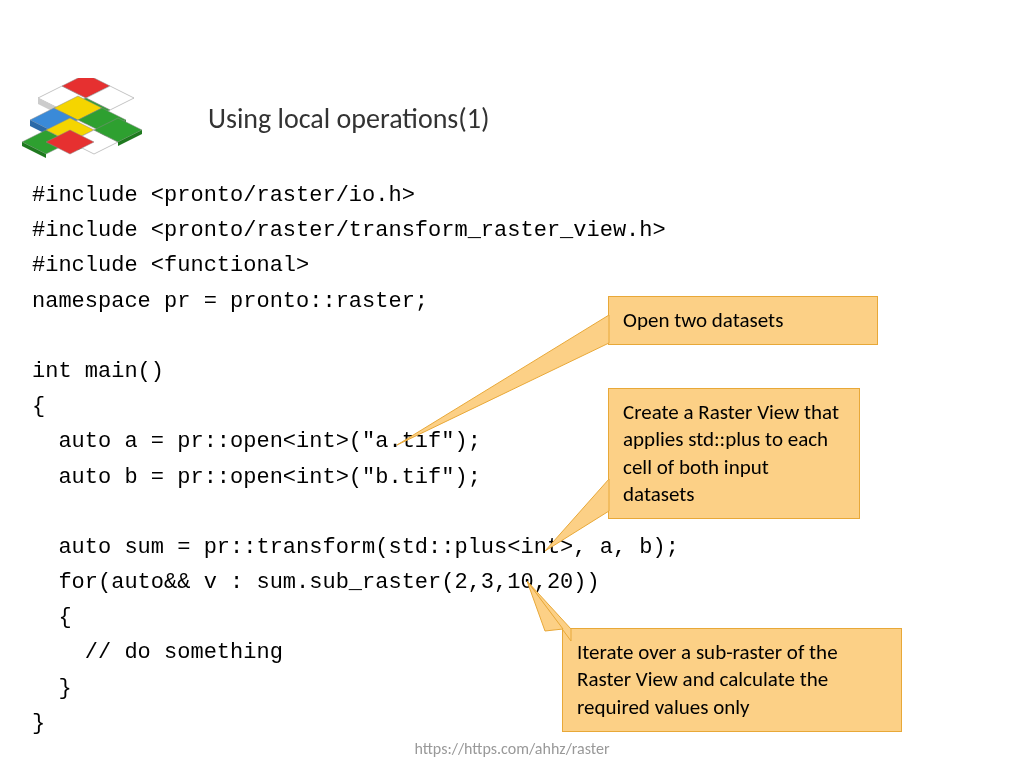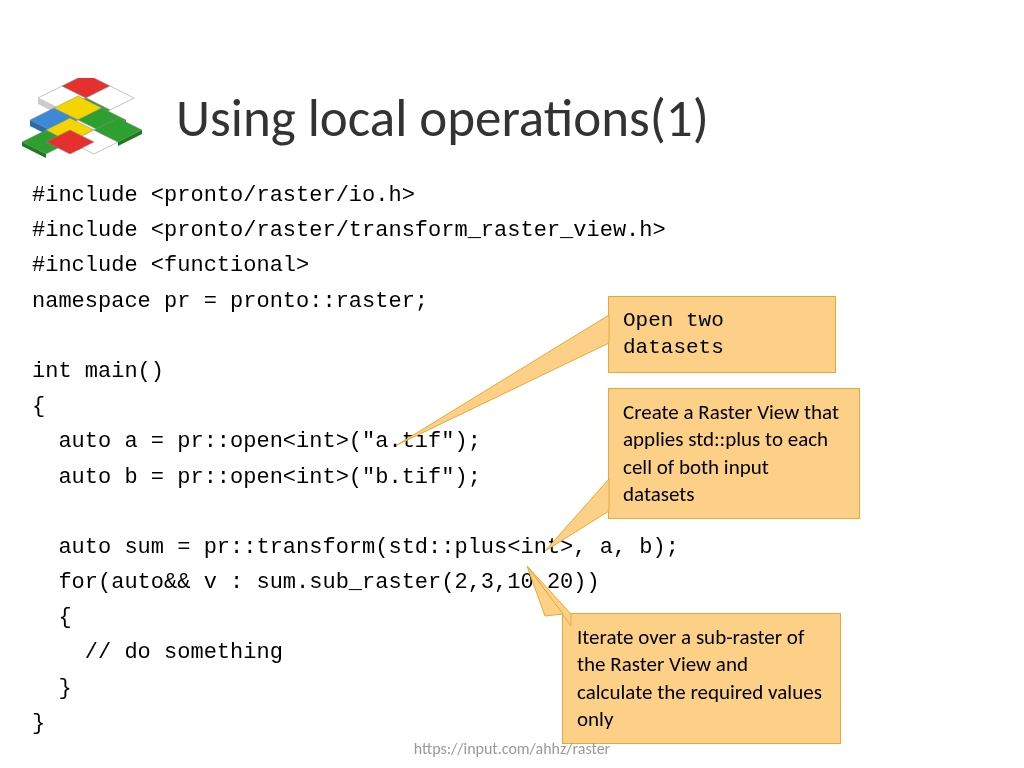--- a/index.html
+++ b/index.html
@@ -18,23 +18,24 @@
     display: flex;
     align-items: center;
     gap: 28px;
   }
   .logo {
     width: 128px;
     height: 80px;
     position: relative;
   }
   .title {
-    font-size: 53px;
+    font-size: 28px;
     color: #333;
     font-weight: 400;
+    margin-left: 32px;
   }
   .code-area {
     position: absolute;
     top: 178px;
     left: 32px;
     font-family: Consolas, 'Courier New', monospace;
     font-size: 22px;
     line-height: 1.6;
     color: #000;
     white-space: pre;
@@ -110,35 +111,35 @@
   auto a = pr::open&lt;int&gt;("a.tif");
   auto b = pr::open&lt;int&gt;("b.tif");
 
   auto sum = pr::transform(std::plus&lt;int&gt;, a, b);
   for(auto&amp;&amp; v : sum.sub_raster(2,3,10,20))
   {
     // do something
   }
 }</div>
 
-<div class="callout" style="top:296px; left:608px; width:228px;font-family:Liberation Mono, monospace;">
+<div class="callout" style="top:296px; left:608px; width:270px;">
   <svg class="tail" style="left:-212px; top:18px;" width="220" height="140">
     <polygon points="212,0 212,28 0,130" fill="#fcd086" stroke="#e8a838" stroke-width="1"></polygon>
   </svg>
   <span>Open two datasets</span>
 </div>
 
 <div class="callout" style="top:388px; left:608px; width:252px;">
   <svg class="tail" style="left:-64px; top:90px;" width="72" height="80">
     <polygon points="64,0 64,32 0,72" fill="#fcd086" stroke="#e8a838" stroke-width="1"></polygon>
   </svg>
   <span>Create a Raster View that applies std::plus to each cell of both input datasets</span>
 </div>
 
-<div class="callout" style="top:613px; left:562px; width:279px;">
+<div class="callout" style="top:628px; left:562px; width:340px;">
   <svg class="tail" style="left:-36px; top:-48px;" width="60" height="60">
     <polygon points="0,0 44,48 44,60" fill="#fcd086" stroke="#e8a838" stroke-width="1" transform="translate(0,0)"></polygon>
     <polygon points="0,0 36,48 18,50" fill="#fcd086" stroke="#e8a838" stroke-width="1"></polygon>
   </svg>
   <span>Iterate over a sub-raster of the Raster View  and calculate the required values only</span>
 </div>
 
-<div class="footer">https://input.com/ahhz/raster</div>
+<div class="footer">https://https.com/ahhz/raster</div>
 
 </body></html>

